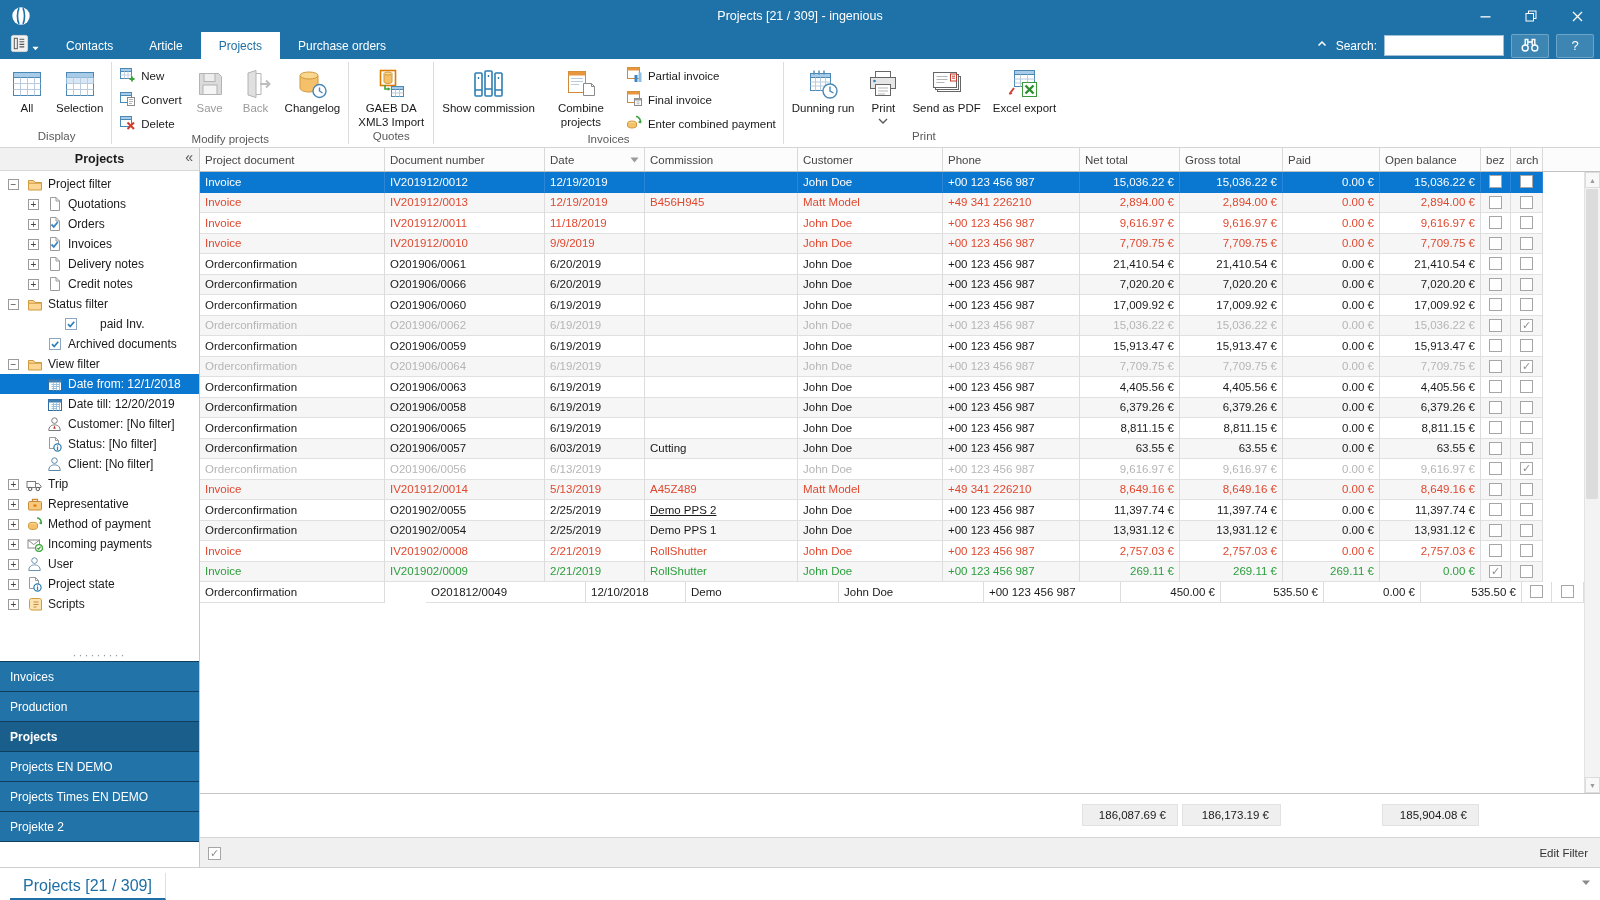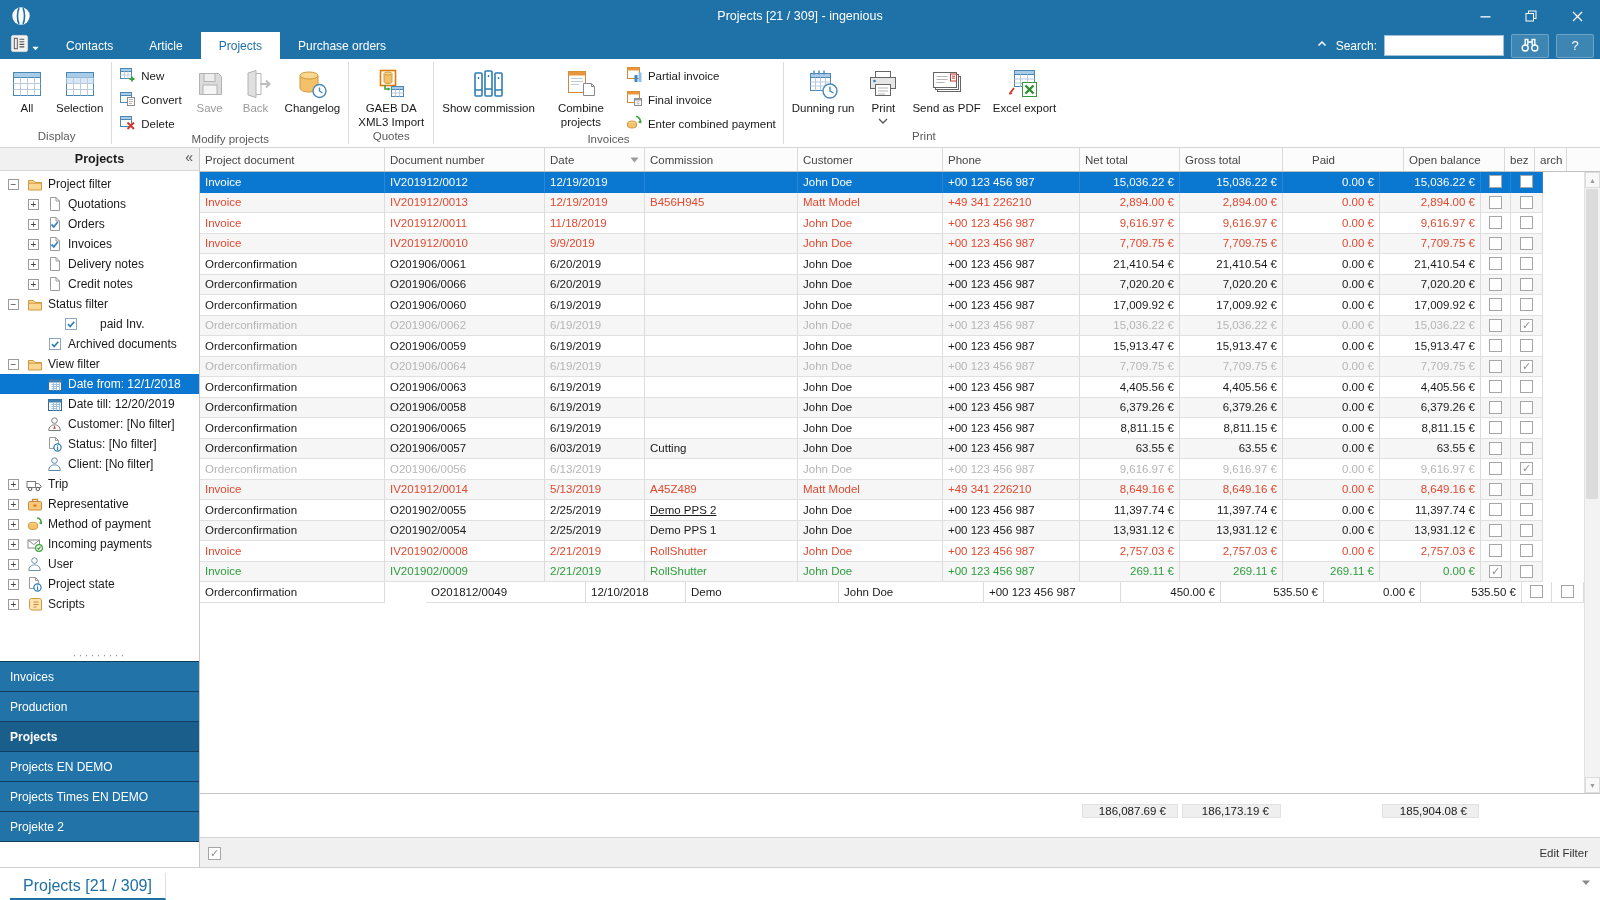--- a/index.html
+++ b/index.html
@@ -75,21 +75,21 @@
   .grow.selected{background:#0a77d0;}
   .grow.selected .cell{color:#fff;border-right-color:#2a86d8;border-bottom-color:#0a77d0;}
   .grow.selected .cell.filler{background:#fff;}
   .cb{width:13px;height:13px;box-sizing:border-box;border:1px solid #a6a6a6;background:#fff;display:flex;align-items:center;justify-content:center;font-size:11px;color:#8f8f8f;line-height:11px;}
   .vscroll{position:absolute;top:0;right:0;bottom:0;width:15px;background:#f3f3f3;border-left:1px solid #e2e2e2;}
   .sarr{position:absolute;left:0;width:15px;height:16px;background:#f8f8f8;border:1px solid #dcdcdc;box-sizing:border-box;display:flex;align-items:center;justify-content:center;font-size:7px;color:#9a9a9a;cursor:pointer;}
   .sarr.up{top:0;}
   .sarr.down{bottom:0;}
   .sthumb{position:absolute;left:1px;top:17px;width:12px;height:310px;background:#dcdcdc;border-radius:1px;cursor:grab;}
   .grid-totals{height:43px;border-top:1px solid #c5c5c5;background:#fff;position:relative;}
-  .totbox{position:absolute;top:10px;height:14px;box-sizing:border-box;background:#efefef;border:1px solid #e2e2e2;display:flex;align-items:center;justify-content:flex-end;padding:0 11px;font-size:11.5px;color:#1a1a1a;}
+  .totbox{position:absolute;top:10px;height:22px;box-sizing:border-box;background:#efefef;border:1px solid #e2e2e2;display:flex;align-items:center;justify-content:flex-end;padding:0 11px;font-size:11.5px;color:#1a1a1a;}
   .grid-footer{height:30px;background:#f0f0f0;border-top:1px solid #d5d5d5;display:flex;align-items:center;padding:0 12px 0 8px;font-size:11.5px;color:#333;}
   .grid-footer .ef{margin-left:auto;cursor:pointer;}
   
   .statusbar{position:absolute;left:0;right:0;bottom:0;height:32px;background:#fff;border-top:1px solid #cfcfcf;}
   .stab{position:absolute;left:10px;top:5px;padding:4px 13px 3px;font-size:16px;color:#1d6fa5;border-bottom:2px solid #1d6fa5;border-right:1px solid #e0e0e0;cursor:pointer;white-space:nowrap;}
   .sdrop{position:absolute;right:9px;top:11px;cursor:pointer;display:flex;}
 </style>
 </head>
 <body>
 
@@ -681,21 +681,21 @@
       </div>
       <div class="hcell" style="width: 137px;">
         <span>Phone</span>
       </div>
       <div class="hcell" style="width: 100px;">
         <span>Net total</span>
       </div>
       <div class="hcell" style="width: 103px;">
         <span>Gross total</span>
       </div>
-      <div class="hcell" style="width: 97px; margin-left: 24px;">
+      <div class="hcell" style="width: 97px;">
         <span>Paid</span>
       </div>
       <div class="hcell" style="width: 101px;">
         <span>Open balance</span>
       </div>
       <div class="hcell" style="width: 30px;">
         <span>bez</span>
       </div>
       <div class="hcell" style="width: 32px;">
         <span>arch</span>

